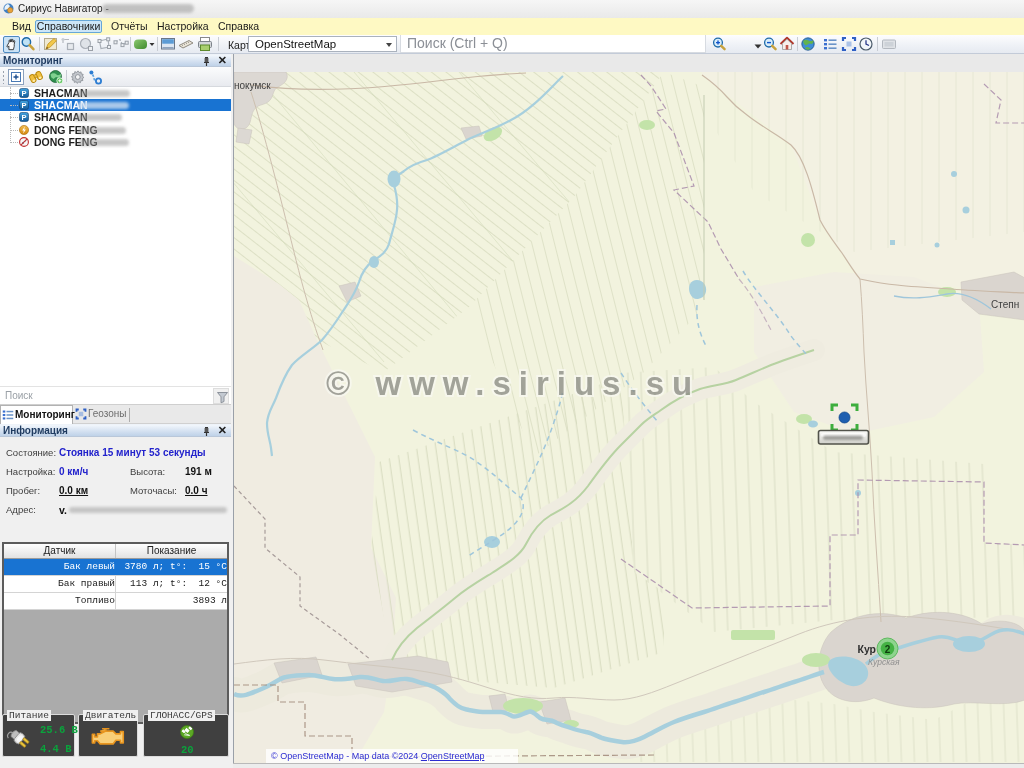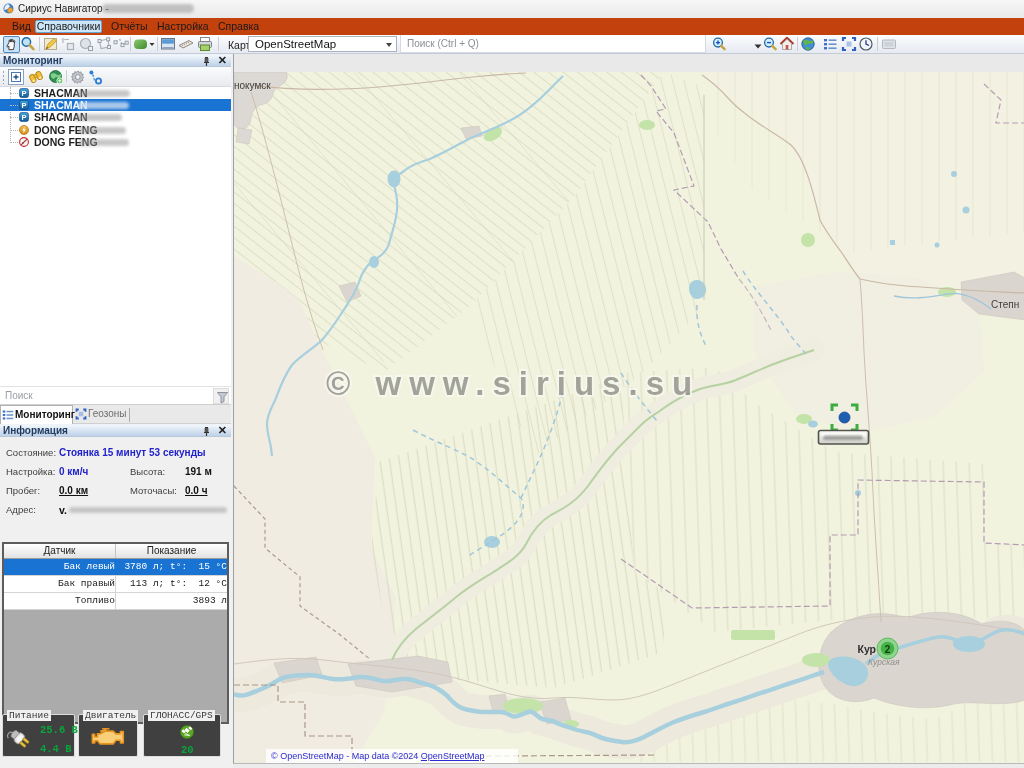--- a/index.html
+++ b/index.html
@@ -9,39 +9,39 @@
 
   
   .titlebar{position:absolute;left:0;top:0;width:1024px;height:18px;
     background:linear-gradient(#f6f6f6,#e9e9e9);}
   .titlebar .appicon{position:absolute;left:3px;top:3px;width:11px;height:11px;}
   .titlebar .title{position:absolute;left:18px;top:3px;font-size:10px;color:#1c1c1c;}
   .smudge{display:inline-block;background:#9b9b9b;opacity:.55;border-radius:5px;filter:blur(1.4px);}
   .titlebar .smudge{position:absolute;left:102px;top:4px;width:92px;height:9px;}
 
   
-  .menubar{position:absolute;left:0;top:18px;width:1024px;height:17px;background:#c2410c;}
+  .menubar{position:absolute;left:0;top:18px;width:1024px;height:17px;background:#fef9c3;}
   .menuitem{position:absolute;top:0;height:17px;line-height:17px;font-size:10.5px;color:#1a1a1a;cursor:default;}
   .menuitem.hl{background:#cde6f7;border:1px solid #66a7d8;border-radius:2px;
     top:2px;height:13px;line-height:11px;text-align:center;}
 
   
   .toolbar{position:absolute;left:0;top:35px;width:1024px;height:19px;
     background:linear-gradient(#fdfdfe,#eef1f6 60%,#e6eaf1);border-bottom:1px solid #c3cbd8;}
   .tbtn{position:absolute;top:1px;width:17px;height:17px;}
   .tbtn svg{position:absolute;left:0;top:0;}
   .tbtn.pressed{border:1px solid #4d8ac0;background:#cbe3f6;border-radius:2px;}
   .tsep{position:absolute;top:2px;width:1px;height:14px;background:#c9cdd4;}
   .tlabel{position:absolute;top:4px;font-size:10.5px;color:#222;}
   .combo{position:absolute;left:248px;top:1px;width:149px;height:16px;background:#fff;
     border:1px solid #aab2bd;font-size:11.5px;color:#111;line-height:14px;padding-left:6px;}
   .combo .arr{position:absolute;right:4px;top:6px;width:0;height:0;
     border-left:3.5px solid transparent;border-right:3.5px solid transparent;border-top:4px solid #444;}
   .searchbox{position:absolute;left:400px;top:0px;width:306px;height:18px;background:#fff;
-    border:1px solid #d7dbe1;border-top:none;font-size:10px;color:#8b8f96;line-height:17px;padding-left:6px;}
+    border:1px solid #d7dbe1;border-top:none;font-size:14px;color:#8b8f96;line-height:17px;padding-left:6px;}
   .zoomtext{position:absolute;top:20px;font-size:12px;color:#111;}
 
   
   .leftpanel{position:absolute;left:0;top:54px;width:231px;height:714px;background:#f0f0f0;}
   .dockhdr{position:relative;height:13px;background:linear-gradient(#f2f7fc,#cddcee 70%,#bfd2e8);
     border-top:1px solid #eef3f9;border-bottom:1px solid #b9c7d9;}
   .dockhdr .t{position:absolute;left:3px;top:0px;font-size:10px;font-weight:bold;color:#1e3a5f;line-height:12px;}
   .dockhdr .pin{position:absolute;right:19px;top:1px;width:11px;height:11px;}
   .dockhdr .x{position:absolute;right:4px;top:-1px;font-size:11px;font-weight:bold;color:#222;line-height:13px;}
 
@@ -504,21 +504,21 @@
       </svg>
       <span class="gval" style="left:37px;top:9px">25.6 В</span>
       <span class="gval" style="left:37px;top:28px">4.4 В</span>
     </div>
     <div class="gbox" style="left:78px;width:60px">
       <span class="gl">Двигатель</span>
       <svg style="position:absolute;left:12px;top:9px" width="35" height="27" viewBox="0 0 38 26">
         <path d="M10,6 L16,6 16,3.5 M12,3.5 L20,3.5 M16,6 L24,6 27,9 32,9 32,6.5 35,6.5 35,19 32,19 32,16 27,16 24,20 10,20 7,16.5 4,16.5 4,19 1.5,19 1.5,9.5 4,9.5 4,12.5 7,12.5 7,9 10,9 Z" fill="#f9cf79" stroke="#e8941e" stroke-width="1.8" stroke-linejoin="round"></path>
       </svg>
     </div>
-    <div class="gbox" style="left:143px;width:78px">
+    <div class="gbox" style="left:143px;width:86px">
       <span class="gl">ГЛОНАСС/GPS</span>
       <svg style="position:absolute;left:36px;top:10px" width="14" height="14" viewBox="0 0 15 15">
         <circle cx="7.5" cy="7.5" r="7" fill="#5ca825"></circle>
         <circle cx="7.5" cy="7.5" r="7" fill="none" stroke="#3e7d15" stroke-width="0.8"></circle>
         <g stroke="#fff" fill="#fff">
           <rect x="6" y="4.5" width="3.4" height="2.4" transform="rotate(40 7.5 5.5)"></rect>
           <rect x="2.6" y="6" width="2.6" height="1.6" transform="rotate(40 4 6.8)"></rect>
           <rect x="9.8" y="2.6" width="2.6" height="1.6" transform="rotate(40 11 3.4)"></rect>
           <path d="M5.5,8.5 C7,10 8,10.5 10,10.8" fill="none" stroke-width="0.9"></path>
           <path d="M4.5,10.5 L10.5,11.2" fill="none" stroke-width="0.9"></path>

